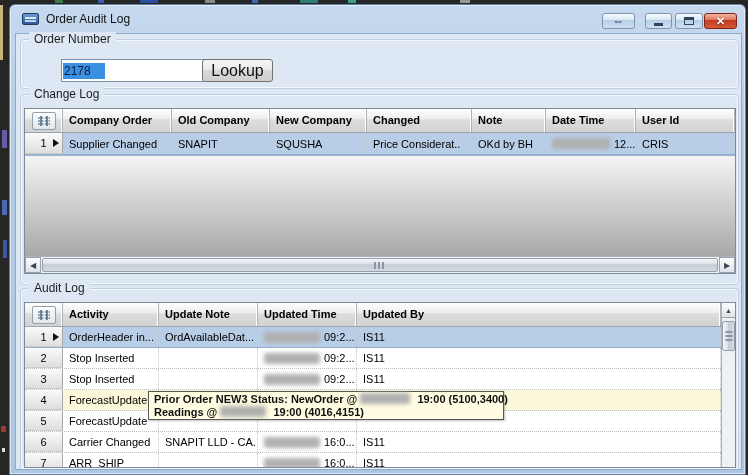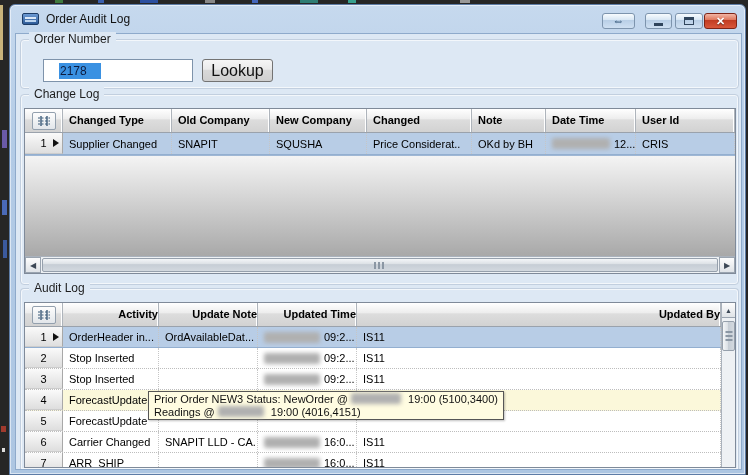--- a/index.html
+++ b/index.html
@@ -38,22 +38,22 @@
 
   .groupbox { position:absolute; left:4px; width:719px; border:1px solid #c2cfdf; border-radius:4px;
               box-shadow:inset 0 0 0 1px rgba(255,255,255,.65); }
   .gb-label { position:absolute; top:-8px; left:8px; background:#dde8f4; padding:0 5px;
               font-size:12px; color:#1d1d1d; }
   .gb-order { top:5px;  height:50px; }
   .gb-change{ top:60px; height:191px; }
   .gb-audit { top:254px; height:181px; border-bottom:none; border-radius:4px 4px 0 0; }
 
   
-  .txt-field { position:absolute; left:22px; top:19px; width:150px; height:23px; background:#fff;
-               border:1px solid #7e93ab; font-size:12px; display:flex; align-items:center; padding-left:15px; }
+  .txt-field { position:absolute; left:40px; top:19px; width:150px; height:23px; background:#fff;
+               border:1px solid #7e93ab; font-size:12px; display:flex; align-items:center; padding-left:1px; }
   .sel-span { background:#3a91e2; color:#0d1b3e; padding:1px 14px 1px 1px; }
   .btn-lookup { position:absolute; left:181px; top:19px; width:71px; height:23px;
                 background:linear-gradient(#f6f6f6,#eaeaea 45%,#d9d9d9 46%,#cfcfcf);
                 border:1px solid #737373; border-radius:3px; font-size:16px; color:#111;
                 display:flex; align-items:center; justify-content:center; }
 
   
   .grid { position:absolute; left:3px; top:13px; width:712px; background:#fff;
           border:1px solid #7f8a99; overflow:hidden; }
   .grid-change { height:166px; }
@@ -83,21 +83,21 @@
   .row-hover { background:#fbf8da; border-bottom:1px dotted #bdbdbd; }
 
   
   .cl-ind{width:38px} .cl-c0{width:109px} .cl-c1{width:98px} .cl-c2{width:97px}
   .cl-c3{width:105px} .cl-c4{width:74px} .cl-c5{width:90px} .cl-c6{flex:1}
   .cl-row{height:22px}
 
   
   .al-ind{width:38px} .al-c0{width:96px} .al-c1{width:99px} .al-c2{width:99px} .al-c3{flex:1}
   .al-row{height:21px}
-  .audit-body { position:absolute; left:0; top:0; right:14px;text-align:right; }
+  .audit-body { position:absolute; left:0; top:0; right:14px; }
 
   .empty-area { height:104px; background:linear-gradient(#f4f4f4,#a6a6a6); border-top:1px solid #9fb7d4; }
 
   .blur-box { display:inline-block; height:11px; background:#b0b0b0; border-radius:2px;
               filter:blur(2px); margin-right:4px; flex:none; }
 
   
   .hscroll { position:absolute; left:0; right:0; bottom:0; height:17px; background:#eef1f4;
              border-top:1px solid #aab2bc; display:flex; align-items:center; }
   .sb-btn { width:16px; height:16px; background:linear-gradient(#fdfdfd,#dfe3e7);
@@ -116,21 +116,21 @@
   .v-thumb { position:absolute; left:0; top:18px; width:13px; height:30px;
              background:linear-gradient(90deg,#f4f6f8,#dadfe4 45%,#c6cdd5 46%,#d3d9df);
              border:1px solid #96a0ac; border-radius:2px; }
   .v-grip { position:absolute; top:50%; left:50%; transform:translate(-50%,-50%); width:7px; height:10px;
             background:repeating-linear-gradient(#8b97a4 0 2px,transparent 2px 4px); }
 
   
   .tooltip { position:absolute; left:148px; top:391px; width:356px; height:29px; z-index:50;
              background:#fffce1; border:1px solid #565656; font-size:11px; color:#111;
              padding:1px 5px; line-height:13px; box-shadow:1px 1px 2px rgba(0,0,0,.25); }
-  .tt-line { display:flex; align-items:flex-start; white-space:pre; }
+  .tt-line { display:flex; align-items:flex-start; white-space:pre;font-weight:bold; }
 </style>
 </head>
 <body>
 
 <div class="desk-bit" style="left:0;top:5px;width:3px;height:55px;background:#c8b37a;"></div>
 <div class="desk-bit" style="left:2px;top:130px;width:5px;height:18px;background:#6a5aa8;"></div>
 <div class="desk-bit" style="left:2px;top:200px;width:5px;height:15px;background:#4a6ab8;"></div>
 <div class="desk-bit" style="left:3px;top:240px;width:4px;height:18px;background:#3b5a9e;"></div>
 <div class="desk-bit" style="left:1px;top:426px;width:5px;height:6px;background:#a03a2e;"></div>
 <div class="desk-bit" style="left:2px;top:448px;width:3px;height:4px;background:#dddddd;"></div>
@@ -181,21 +181,21 @@
             <div class="corner-btn">
               <svg width="14" height="12" viewBox="0 0 14 12">
                 <line x1="4" y1="1" x2="4" y2="11" stroke="#3b5a78" stroke-width="1.4"></line>
                 <line x1="10" y1="1" x2="10" y2="11" stroke="#3b5a78" stroke-width="1.4"></line>
                 <line x1="1" y1="3" x2="13" y2="3" stroke="#3b5a78" stroke-width="1" stroke-dasharray="2 1.5"></line>
                 <line x1="1" y1="6" x2="13" y2="6" stroke="#3b5a78" stroke-width="1" stroke-dasharray="2 1.5"></line>
                 <line x1="1" y1="9" x2="13" y2="9" stroke="#3b5a78" stroke-width="1" stroke-dasharray="2 1.5"></line>
               </svg>
             </div>
           </div>
-          <div class="hcell cl-c0">Changed Type</div>
+          <div class="hcell cl-c0">Company Order</div>
           <div class="hcell cl-c1">Old Company</div>
           <div class="hcell cl-c2">New Company</div>
           <div class="hcell cl-c3">Changed</div>
           <div class="hcell cl-c4">Note</div>
           <div class="hcell cl-c5">Date Time</div>
           <div class="hcell cl-c6">User Id</div>
         </div>
         <div class="g-row cl-row row-selected">
           <div class="num-cell cl-ind">
             <span>1</span>

